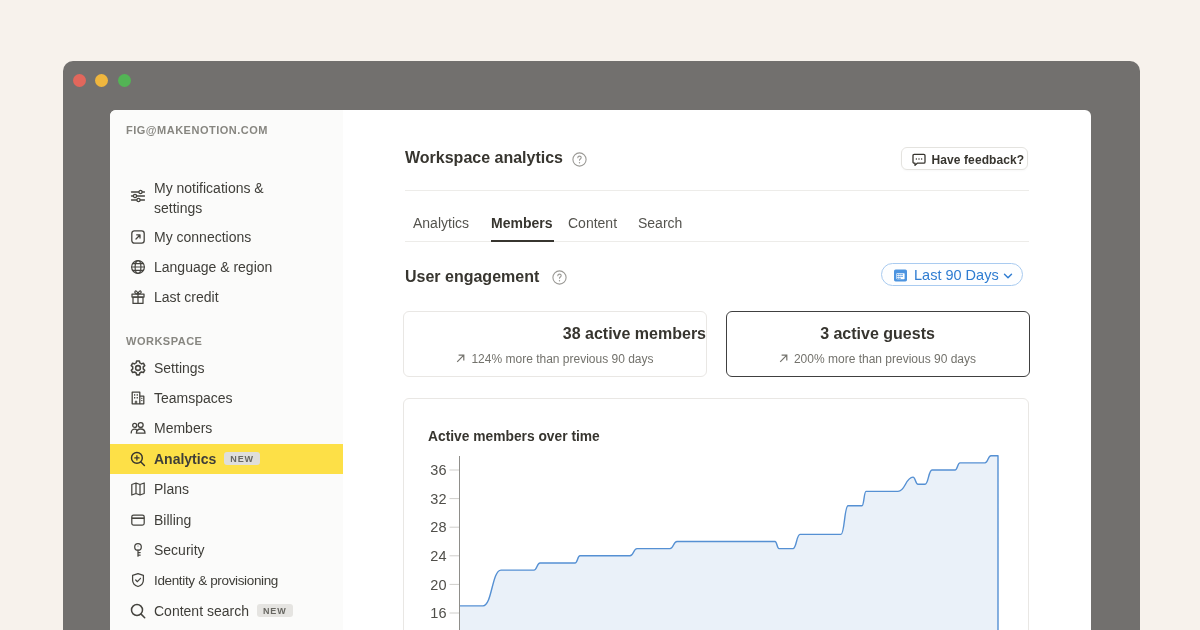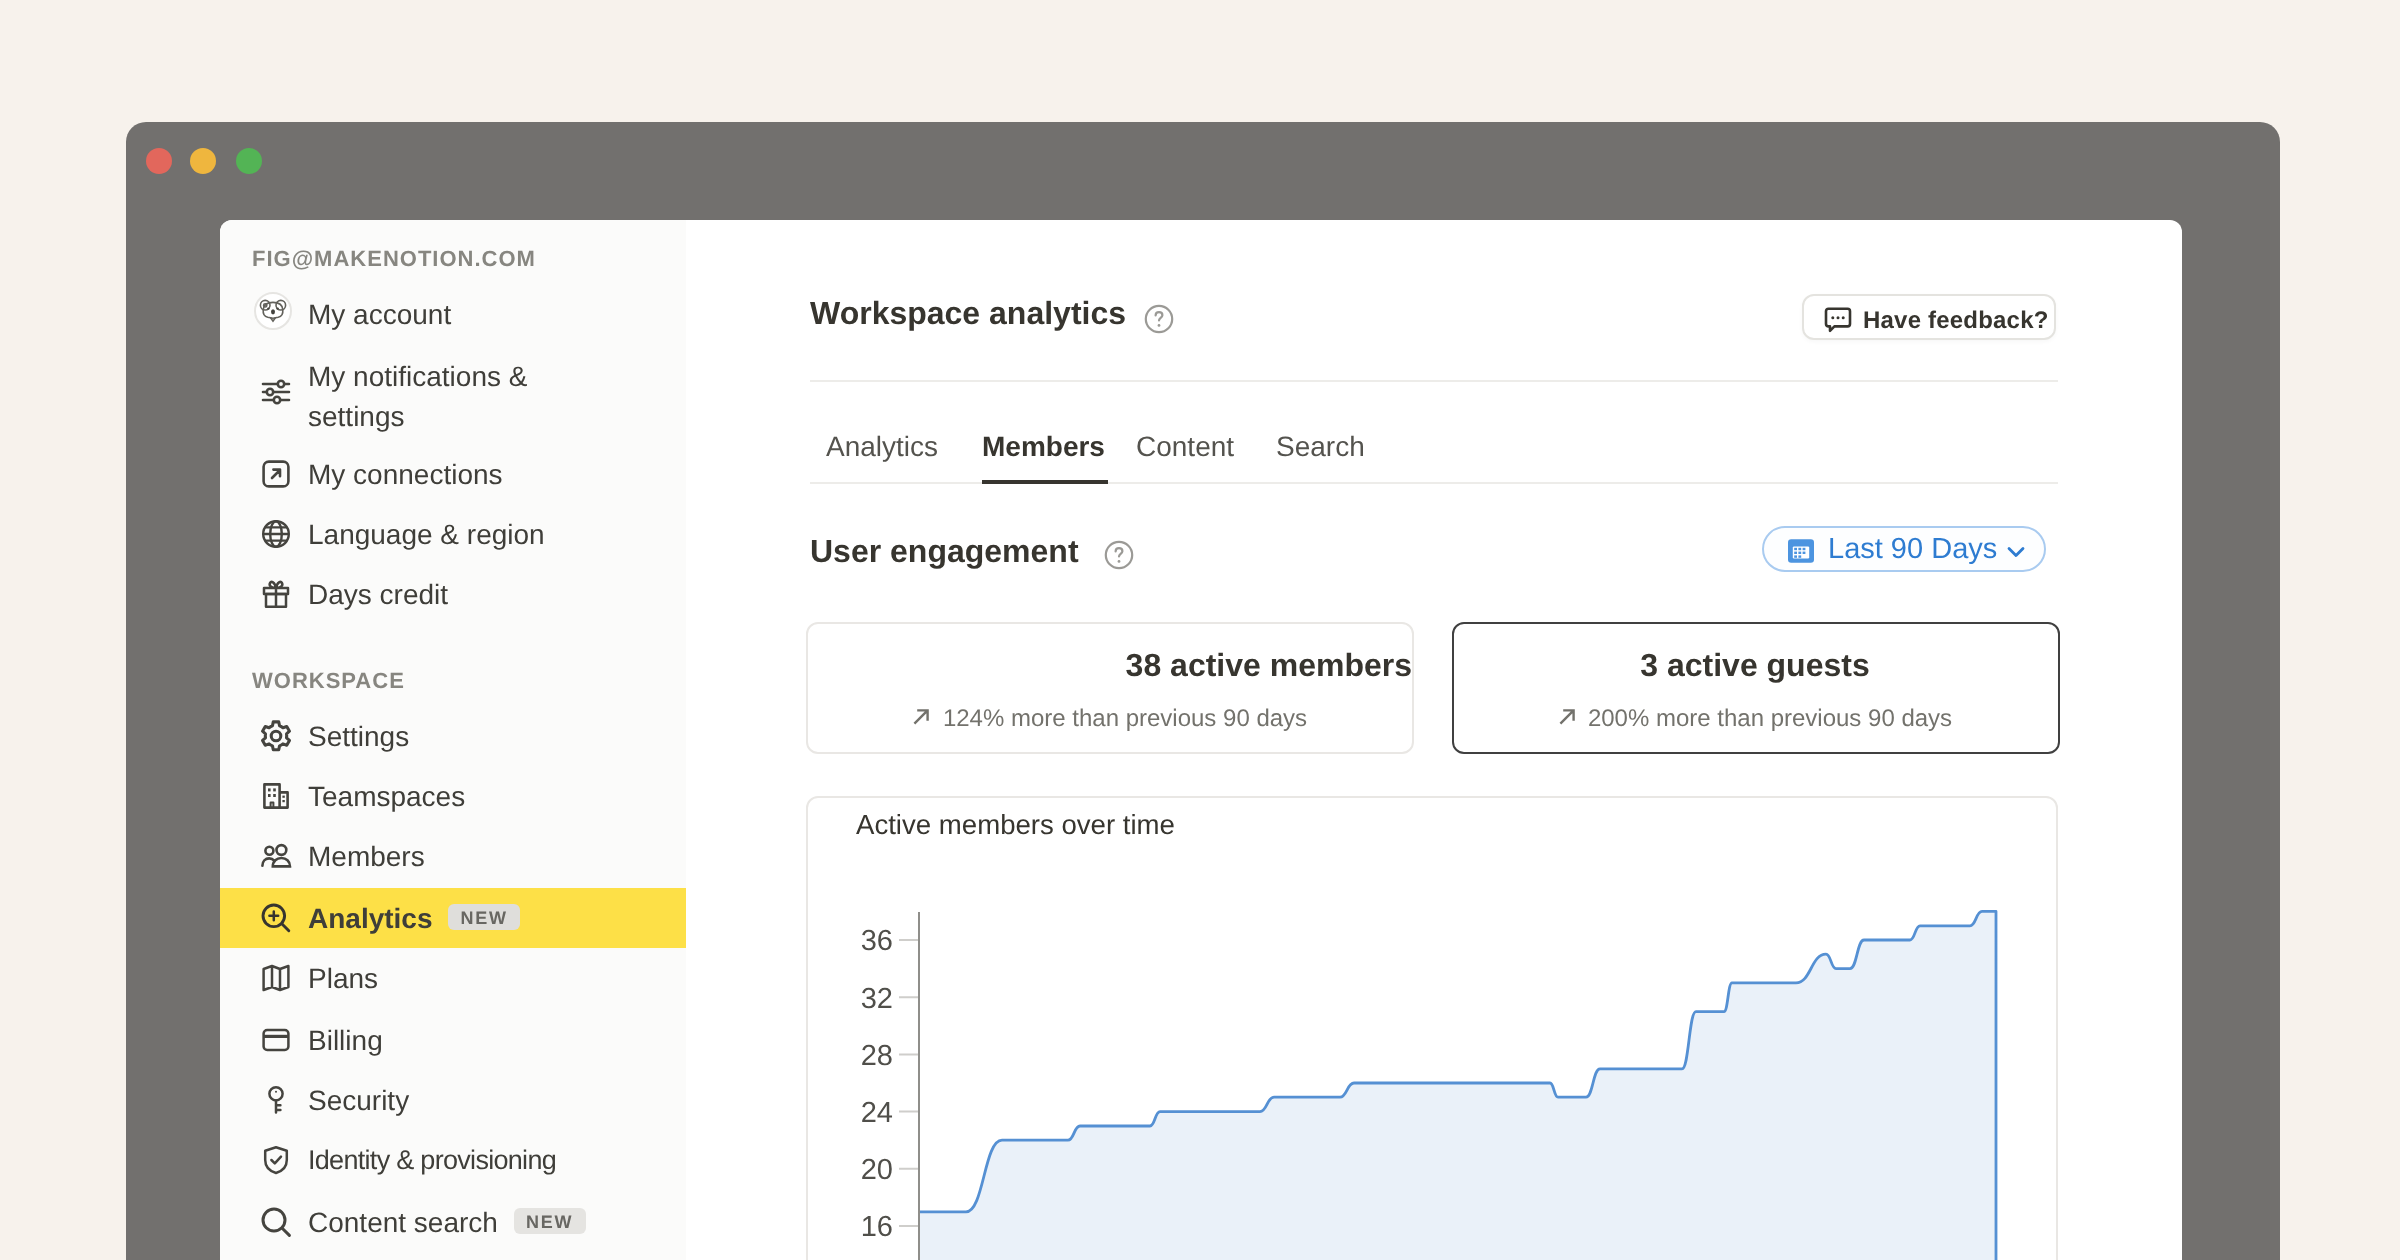--- a/index.html
+++ b/index.html
@@ -23,38 +23,20 @@
 <body>
 <div class="window">
   <div class="light" style="left:9.5px;  background:#E2675C"></div>
   <div class="light" style="left:32px; background:#EFB63E"></div>
   <div class="light" style="left:54.5px; background:#53B455"></div>
 </div>
 <div class="dialog">
   <div class="sidebar">
     <div class="caplabel" style="top:14px;">FIG@MAKENOTION.COM</div>
 
-    <div class="row" style="top:32px;">
-      <span class="ic" style="left:17px; top:3.5px; width:19px; height:19px;">
-        <svg class="ic16" width="19" height="19" viewBox="0 0 19 19">
-            <circle cx="9.5" cy="9.5" r="9" fill="#fff" stroke="#E6E5E2" stroke-width="1"></circle>
-            <g stroke="#63625C" stroke-width="0.8" fill="none">
-              <circle cx="5.6" cy="6.6" r="2.4"></circle>
-              <circle cx="13.4" cy="6.6" r="2.4"></circle>
-              <path d="M4.6 8.9 Q4.3 12 6.9 12.6 L9.5 13.1 L12.1 12.6 Q14.7 12 14.4 8.9 Q14.2 5.2 9.5 5.2 Q4.8 5.2 4.6 8.9z"></path>
-              <path d="M8.3 12.9 L9.5 14.6 L10.7 12.9"></path>
-              <circle cx="5.6" cy="6.7" r="0.8"></circle>
-            </g>
-            <ellipse cx="9.5" cy="9.9" rx="1.0" ry="1.3" fill="#44433E"></ellipse>
-            <circle cx="7.2" cy="8.3" r="0.6" fill="#44433E"></circle>
-            <circle cx="11.8" cy="8.3" r="0.6" fill="#44433E"></circle>
-          </svg>
-      </span>
-      <span class="tx">My account</span>
-    </div>
     <div class="row" style="top:62px; height:50px;">
       <span class="ic" style="top:16px;">
         <svg class="ic16" width="16" height="16" viewBox="0 0 16 16" fill="none" stroke="#45443F" stroke-width="1.3" stroke-linecap="round">
             <path d="M1.5 4h13M1.5 8h13M1.5 12h13"></path>
             <circle cx="10.5" cy="4" r="1.6" fill="#FBFBFA"></circle>
             <circle cx="5" cy="8" r="1.6" fill="#FBFBFA"></circle>
             <circle cx="8.5" cy="12" r="1.6" fill="#FBFBFA"></circle>
           </svg>
       </span>
       <span class="tx" style="top:6px; transform:none; line-height:20px;">My notifications &amp;<br>settings</span>
@@ -79,21 +61,21 @@
       <span class="tx">Language &amp; region</span>
     </div>
     <div class="row" style="top:172px;">
       <span class="ic">
         <svg class="ic16" width="16" height="16" viewBox="0 0 16 16" fill="none" stroke="#45443F" stroke-width="1.25" stroke-linejoin="round">
             <rect x="2" y="5" width="12" height="3"></rect>
             <rect x="3" y="8" width="10" height="6.4"></rect>
             <path d="M8 5 v9.4 M8 5 C5.4 5 4.4 3.6 5 2.5 C5.6 1.5 7.4 1.8 8 5 C8.6 1.8 10.4 1.5 11 2.5 C11.6 3.6 10.6 5 8 5z"></path>
           </svg>
       </span>
-      <span class="tx">Days credit</span>
+      <span class="tx">Last credit</span>
     </div>
     <div class="caplabel" style="top:225px;">WORKSPACE</div>
     <div class="row" style="top:243px;">
       <span class="ic">
         <svg class="ic16" width="16" height="16" viewBox="0 0 16 16" fill="none" stroke="#45443F" stroke-width="1.35" stroke-linejoin="round">
             <g transform="translate(8,8) scale(1.14) translate(-8,-8)">
               <circle cx="8" cy="8" r="2.1"></circle>
               <path d="M6.8 1.8 h2.4 l0.35 1.7 a5 5 0 0 1 1.5 0.87 l1.66-0.55 1.2 2.08 -1.3 1.15 a5 5 0 0 1 0 1.74 l1.3 1.15 -1.2 2.08 -1.66-0.55 a5 5 0 0 1 -1.5 0.87 l-0.35 1.7 h-2.4 l-0.35-1.7 a5 5 0 0 1 -1.5-0.87 l-1.66 0.55 -1.2-2.08 1.3-1.15 a5 5 0 0 1 0-1.74 l-1.3-1.15 1.2-2.08 1.66 0.55 a5 5 0 0 1 1.5-0.87 z"></path>
             </g>
           </svg>
@@ -251,21 +233,21 @@
           </svg>124% more than previous 90 days</div>
     </div>
     <div style="position:absolute; left:615.5px; top:200.5px; width:304px; height:66.5px; border:1px solid #404040; border-radius:6px;">
       <div style="position:absolute; top:13px; width:100%; text-align:center; font-size:16px; font-weight:700; color:#37352F;">3 active guests</div>
       <div style="position:absolute; top:40px; width:100%; text-align:center; font-size:12px; color:#73726C;"><svg width="9" height="9" viewBox="0 0 9 9" style="margin-right:6px; vertical-align:-0.5px;" fill="none" stroke="#73726C" stroke-width="1.2">
             <path d="M1.2 7.8 L7.3 1.7 M2.6 1.2 H7.8 V6.4"></path>
           </svg>200% more than previous 90 days</div>
     </div>
 
     <div style="position:absolute; left:293px; top:288px; width:626px; height:332px; border:1px solid #E9E7E4; border-radius:6px;">
-      <div style="position:absolute; left:24px; top:6px; font-size:13.8px; font-weight:400; color:#37352F;">Active members over time</div>
+      <div style="position:absolute; left:24px; top:30px; font-size:13.8px; font-weight:700; color:#37352F;">Active members over time</div>
     </div>
     <svg style="position:absolute; left:293px; top:288px;" width="626" height="342" viewBox="403 398 626 342" fill="none">
 
       <g stroke="#CFCECB" stroke-width="1">
         <path d="M449.5 470 h10 M449.5 498.6 h10 M449.5 527.2 h10 M449.5 555.8 h10 M449.5 584.4 h10 M449.5 613 h10"></path>
       </g>
       <g font-family="Liberation Sans, sans-serif" font-size="14.5" fill="#504F4A" text-anchor="end">
         <text x="446.5" y="475.2">36</text>
         <text x="446.5" y="503.8">32</text>
         <text x="446.5" y="532.4">28</text>

